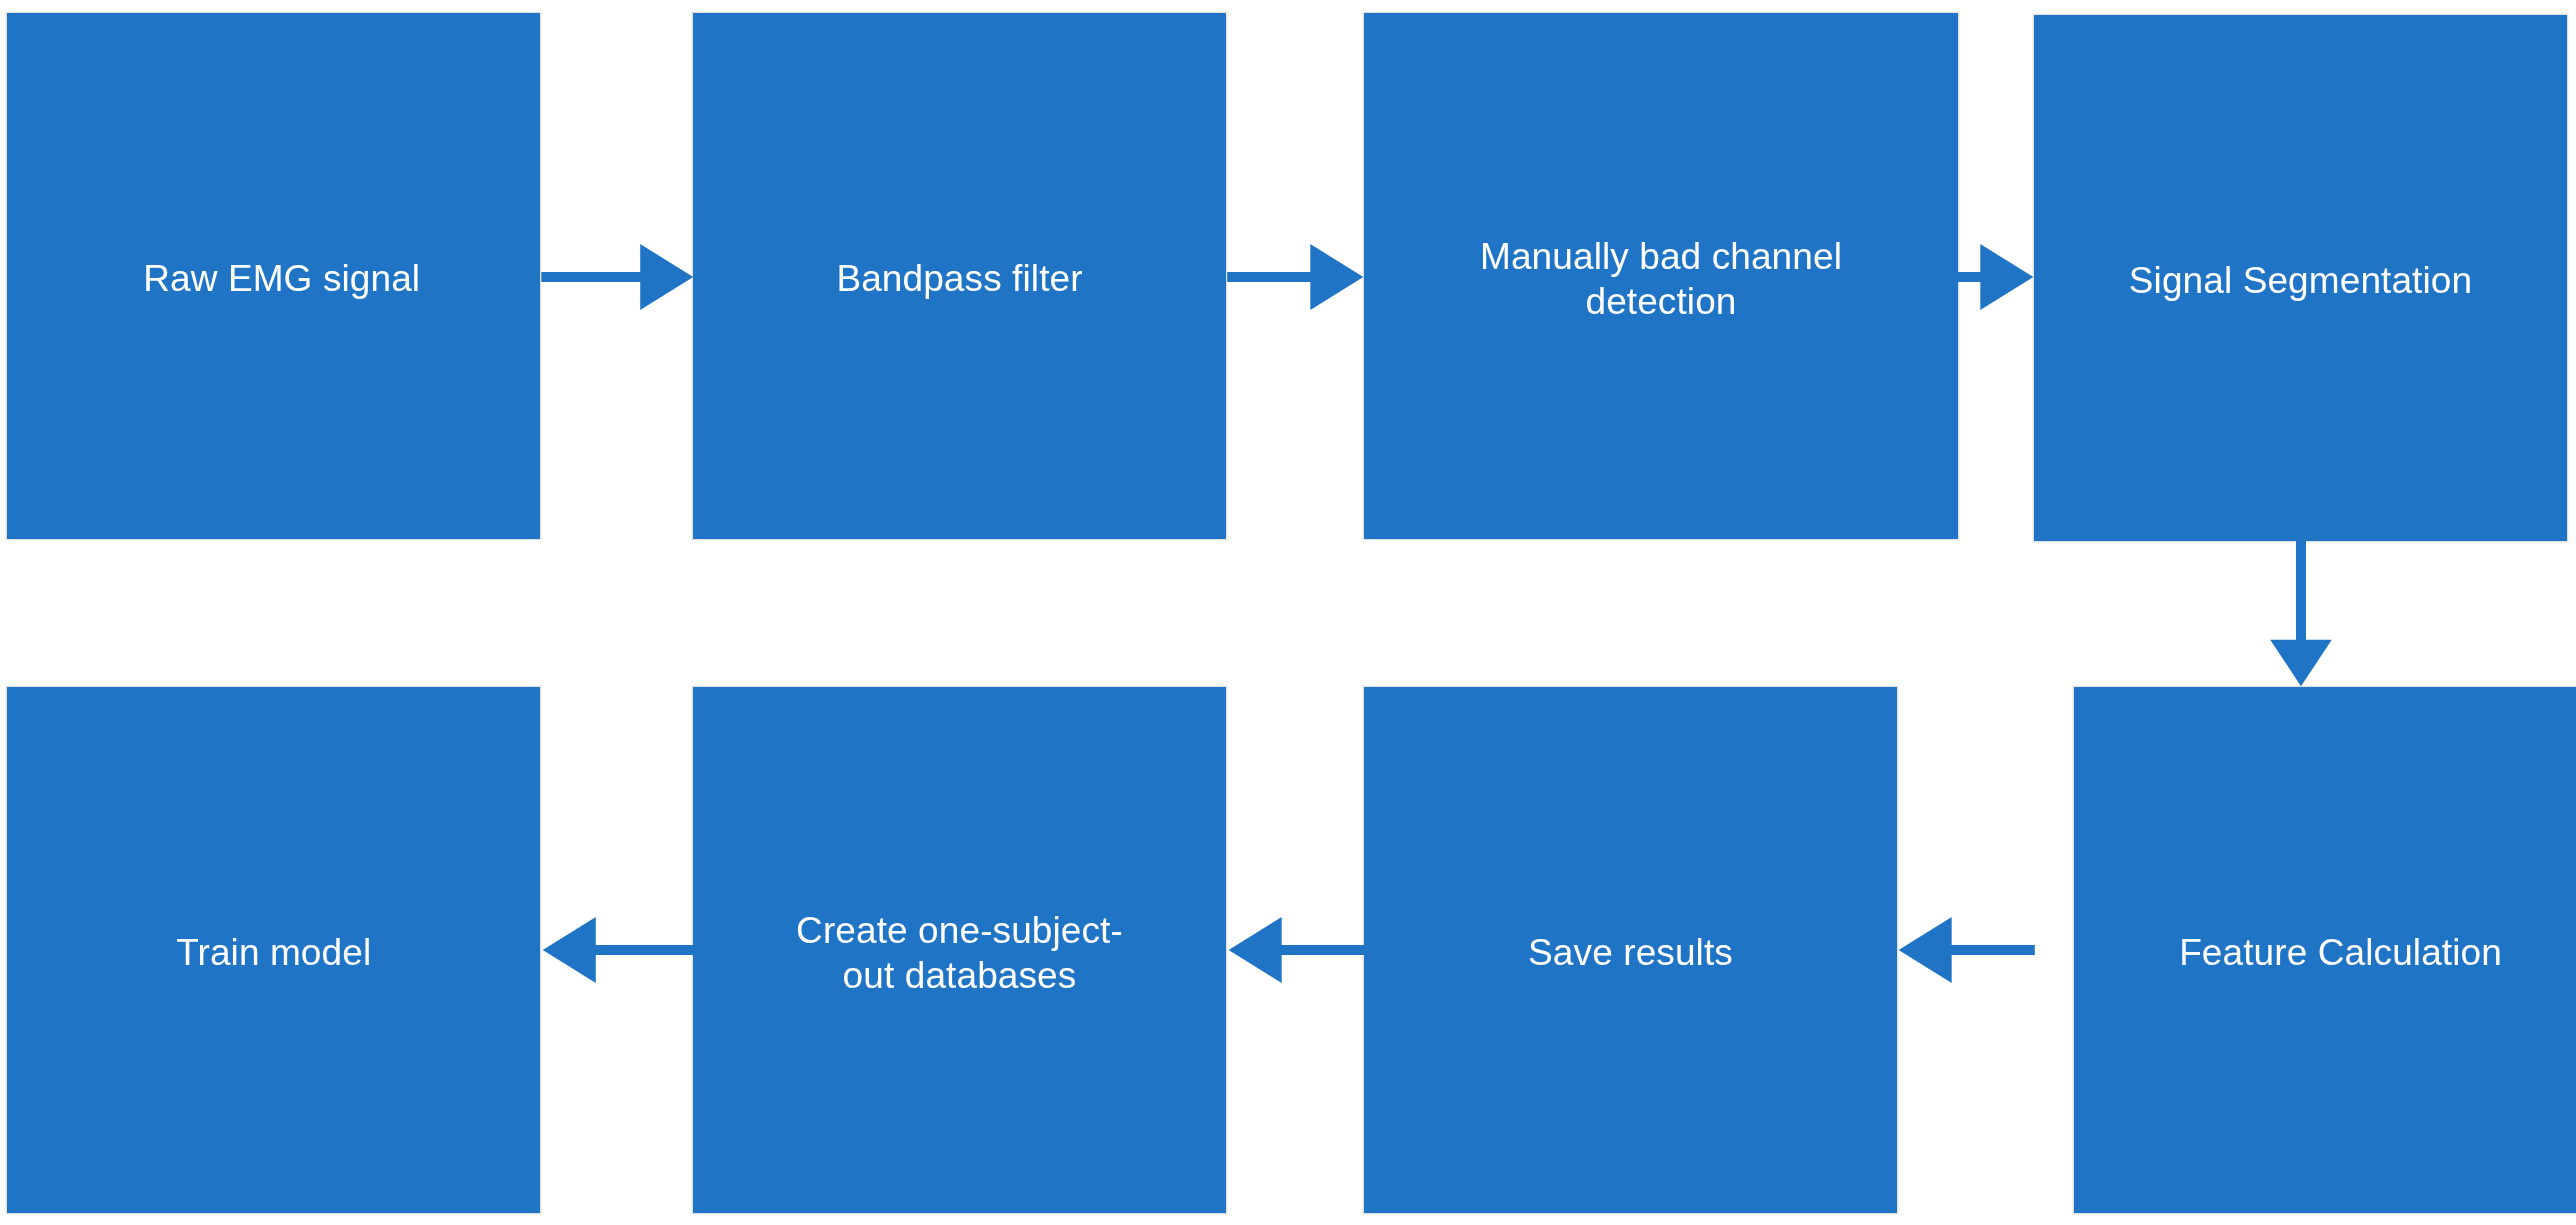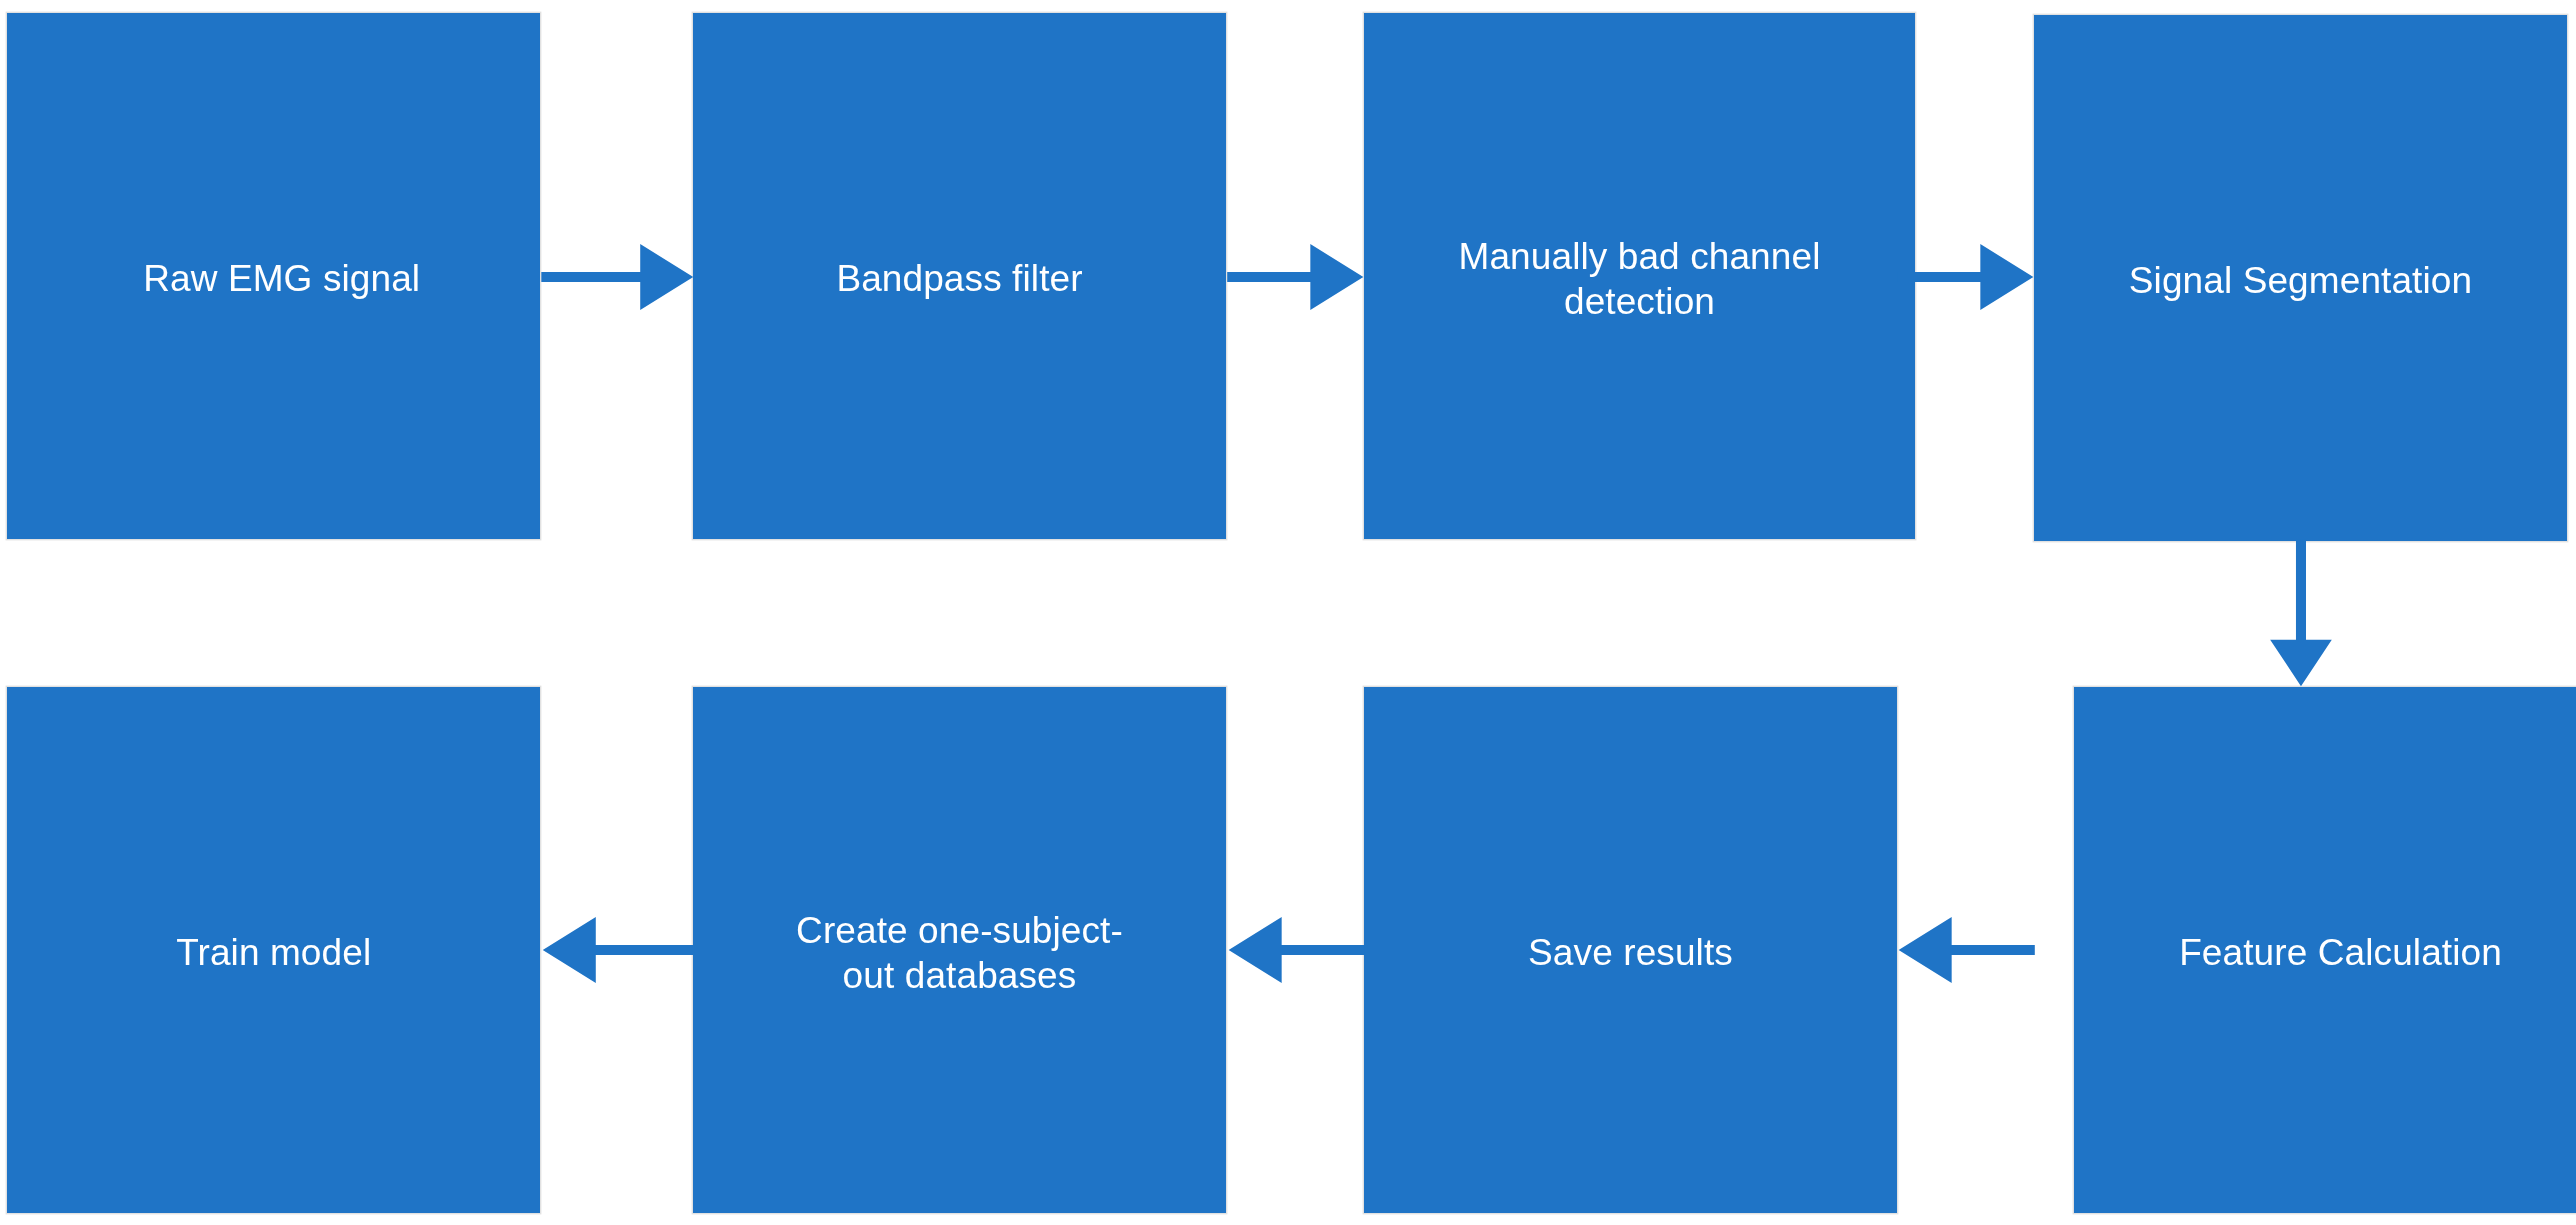--- a/index.html
+++ b/index.html
@@ -58,21 +58,21 @@
 <div id="canvas">
 
   <div class="proc-box row1" style="left:7.2px;  top:13px; width:533px; height:526px;padding-left:16px;">
     <span class="proc-label">Raw EMG signal</span>
   </div>
 
   <div class="proc-box row1" style="left:693px; top:13px; width:533px; height:526px;">
     <span class="proc-label">Bandpass filter</span>
   </div>
 
-  <div class="proc-box row1" style="left:1364px; top:13px; width:551px; height:526px;justify-content:center;">
+  <div class="proc-box row1" style="left:1364px; top:13px; width:594px; height:526px;justify-content:center;">
     <span class="proc-label">Manually bad channel
 detection</span>
   </div>
 
   <div class="proc-box row1" style="left:2034px; top:15px; width:533px; height:526px;">
     <span class="proc-label">Signal Segmentation</span>
   </div>
 
   <div class="proc-box row2" style="left:7.2px;  top:687px; width:533px; height:526px;">
     <span class="proc-label">Train model</span>

